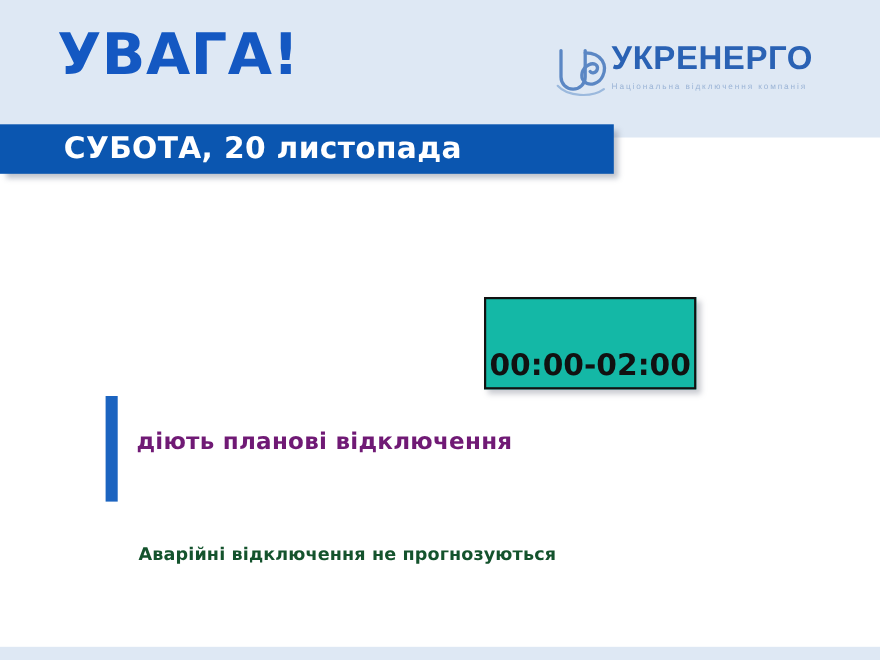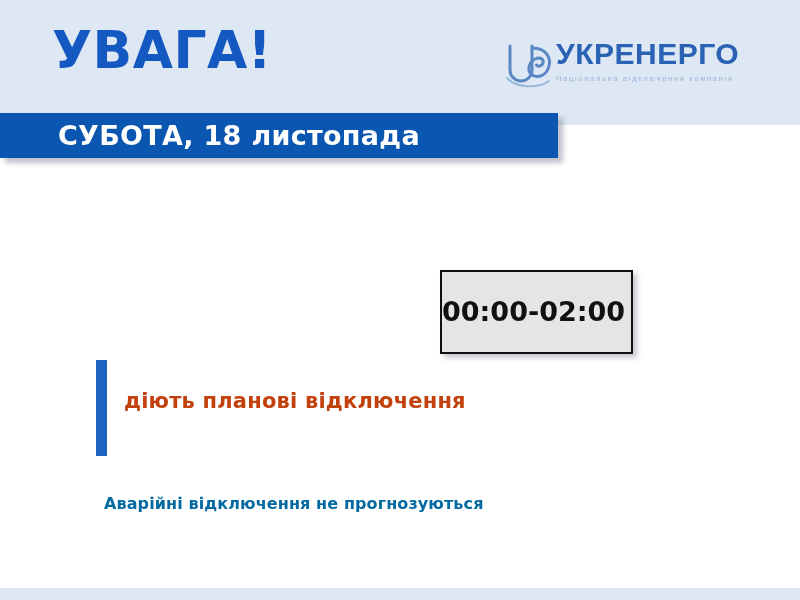--- a/index.html
+++ b/index.html
@@ -125,28 +125,28 @@
     font-family: "DejaVu Sans", "Liberation Sans", sans-serif;
   }
 
   
   .time-box {
     position: absolute;
     left: 440px;
     top: 270px;
     width: 193px;
     height: 84px;
-    background: #e5e5e5;
+    background: #14b8a6;
     border: 2px solid #111111;
     box-shadow: 4px 4px 5px rgba(120, 125, 140, 0.4);
     box-sizing: border-box;
     display: flex;
-    flex-direction: row;
+    flex-direction: column;
     align-items: center;
-    justify-content: space-between;
+    justify-content: flex-end;
     gap: 0px;
   }
   .time-row {
     font-size: 27px;
     line-height: 38px;
     font-weight: bold;
     color: #111111;
     letter-spacing: 0px;
     white-space: nowrap;
     font-family: "DejaVu Sans", "Liberation Sans", sans-serif;
@@ -161,35 +161,35 @@
     height: 96px;
     background: #1c64c0;
   }
   .outage-line {
     position: absolute;
     left: 124px;
     top: 388px;
     font-size: 21px;
     line-height: 26px;
     font-weight: bold;
-    color: #c2410c;
+    color: #701a75;
     white-space: nowrap;
     letter-spacing: 0.2px;
     font-family: "DejaVu Sans", "Liberation Sans", sans-serif;
   }
 
   
   .footnote {
     position: absolute;
-    left: 104px;
+    left: 126px;
     top: 494px;
     font-size: 16px;
     line-height: 20px;
     font-weight: bold;
-    color: #0369a1;
+    color: #14532d;
     white-space: nowrap;
     letter-spacing: 0.1px;
     font-family: "DejaVu Sans", "Liberation Sans", sans-serif;
   }
 
   
   .bottom-strip {
     position: absolute;
     left: 0;
     bottom: 0;
@@ -215,21 +215,21 @@
         <path d="M3 38 C12 48 34 49 45 41" fill="none" stroke="#9bb9dd" stroke-width="2" stroke-linecap="round"></path>
       </svg>
     </span>
     <span class="logo-words">
       <span class="logo-name">УКРЕНЕРГО</span>
       <span class="logo-tagline">Національна відключення компанія</span>
     </span>
   </div>
 
   <div class="date-banner">
-    <span class="date-banner-text">СУБОТА, 18  листопада</span>
+    <span class="date-banner-text">СУБОТА, 20  листопада</span>
   </div>
 
 
   <div class="time-box">
     <span class="time-row">00:00-02:00</span>
   </div>
 
   <div class="accent-bar"></div>
 
   <div class="outage-line">діють планові відключення</div>

